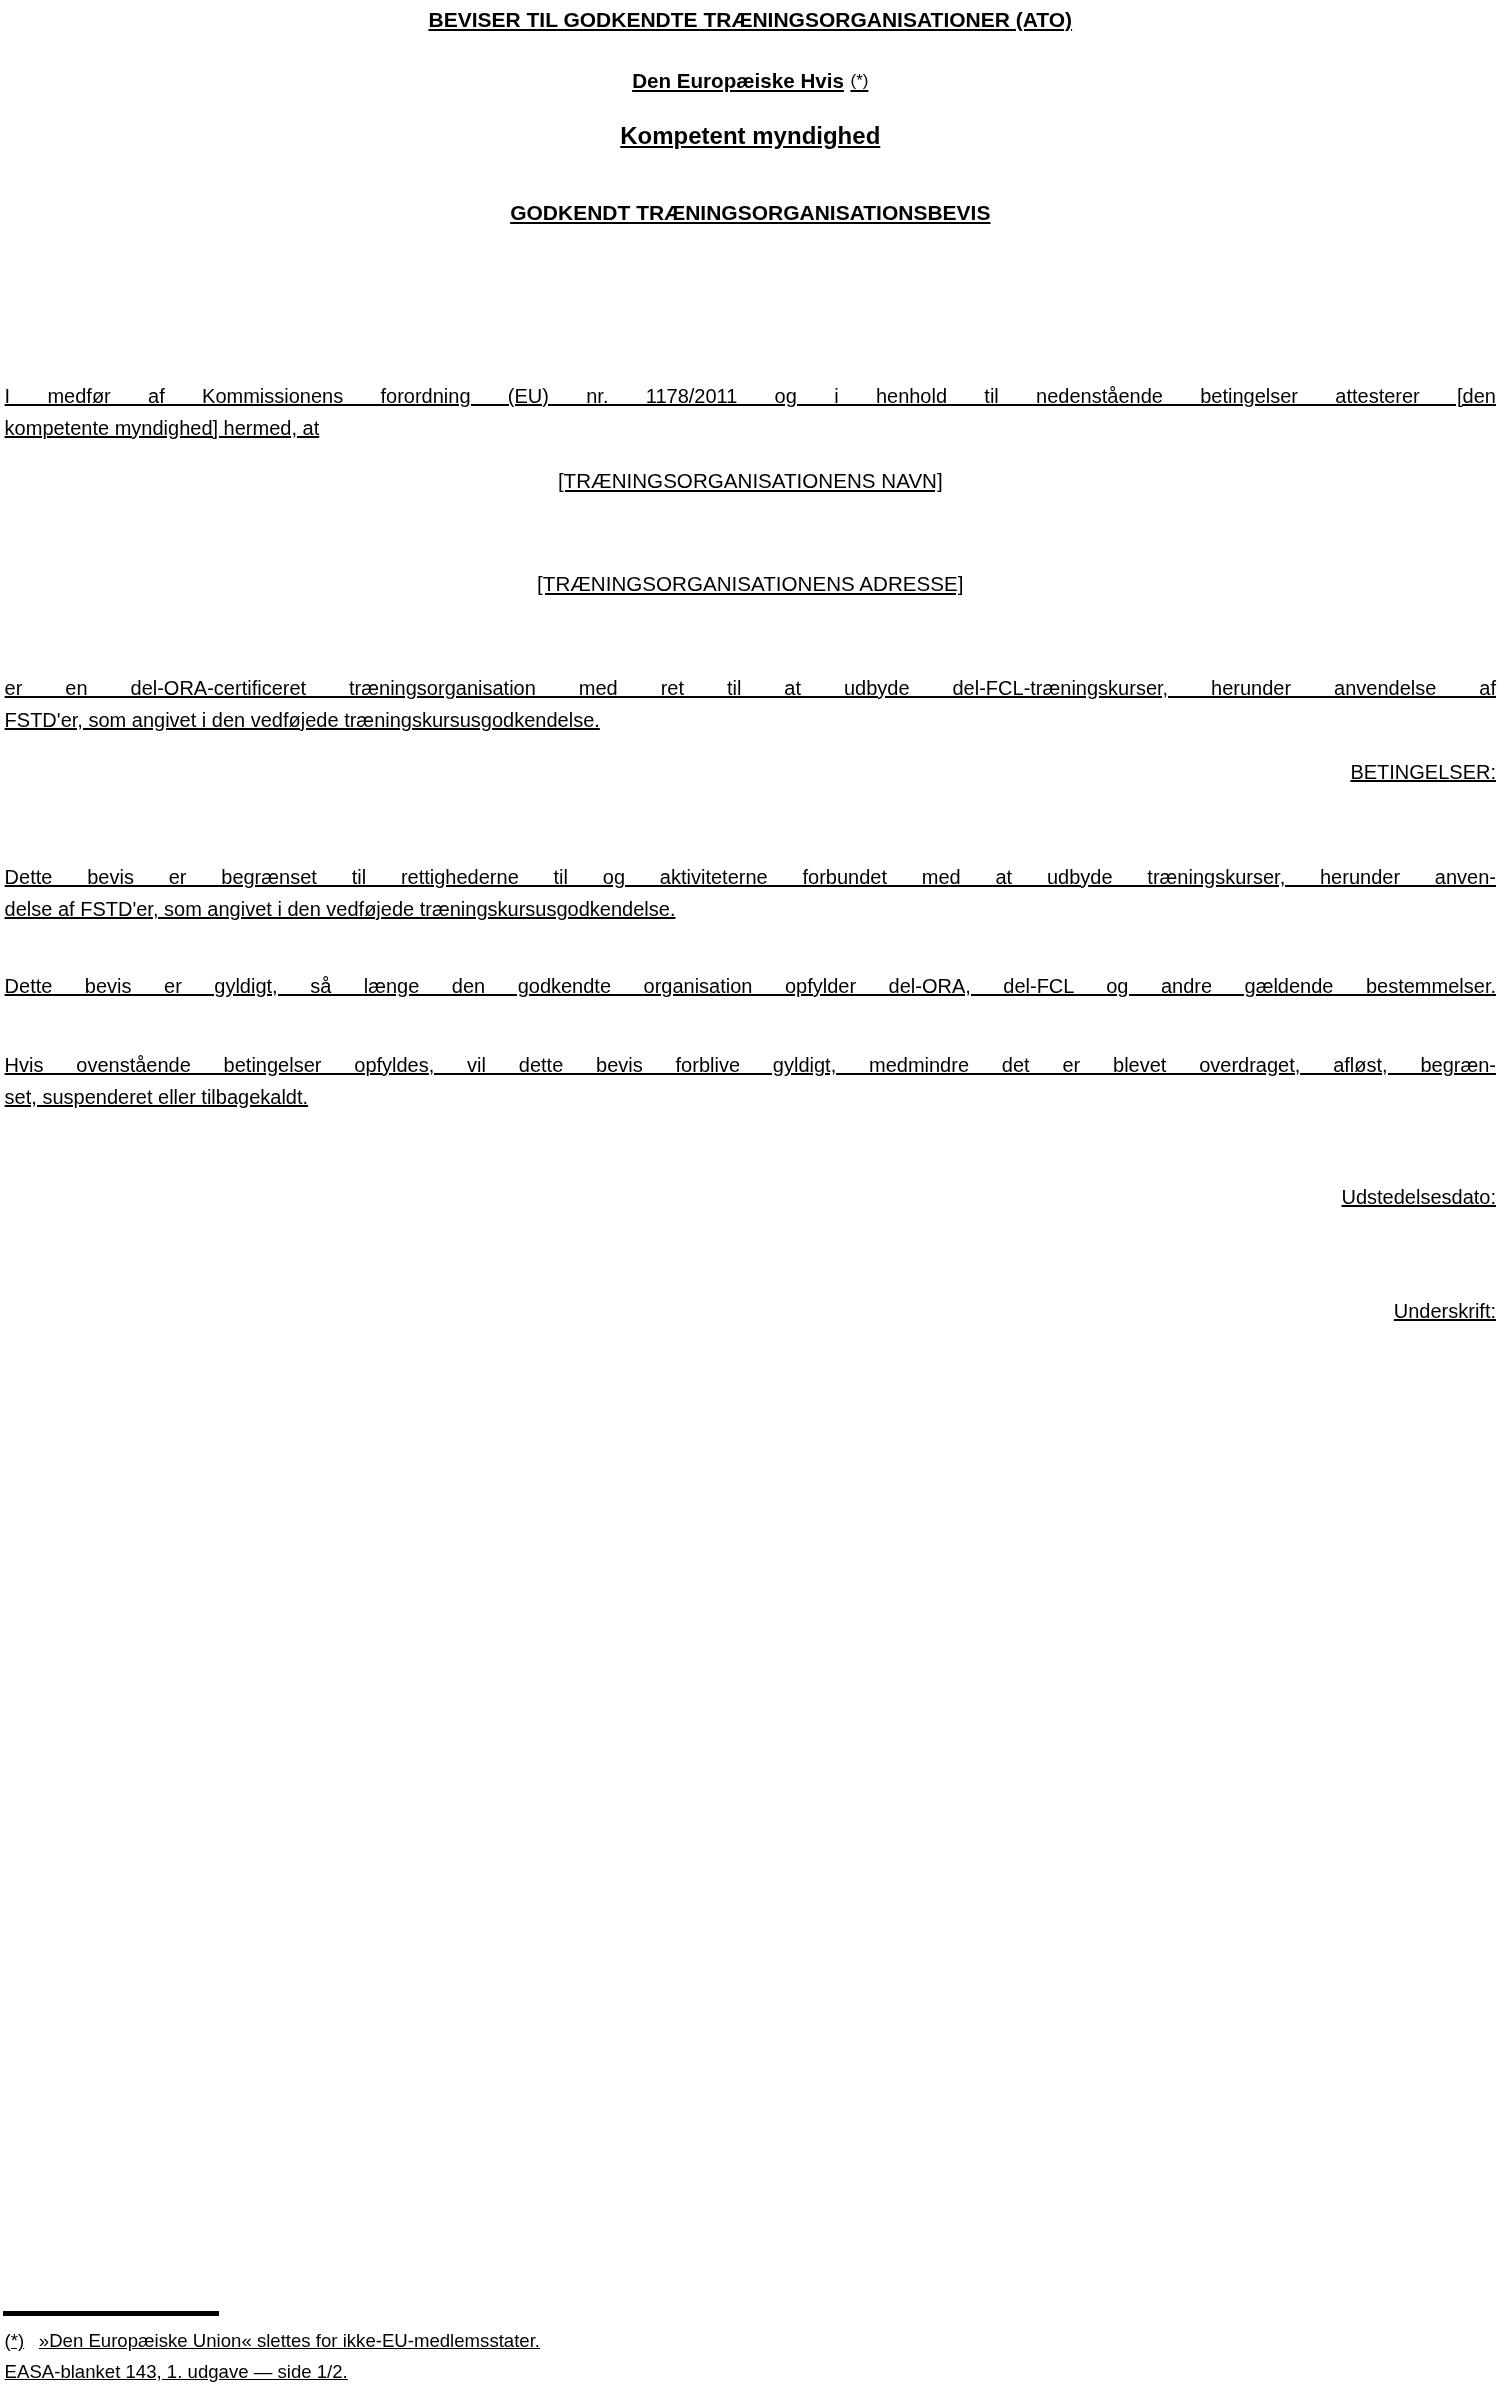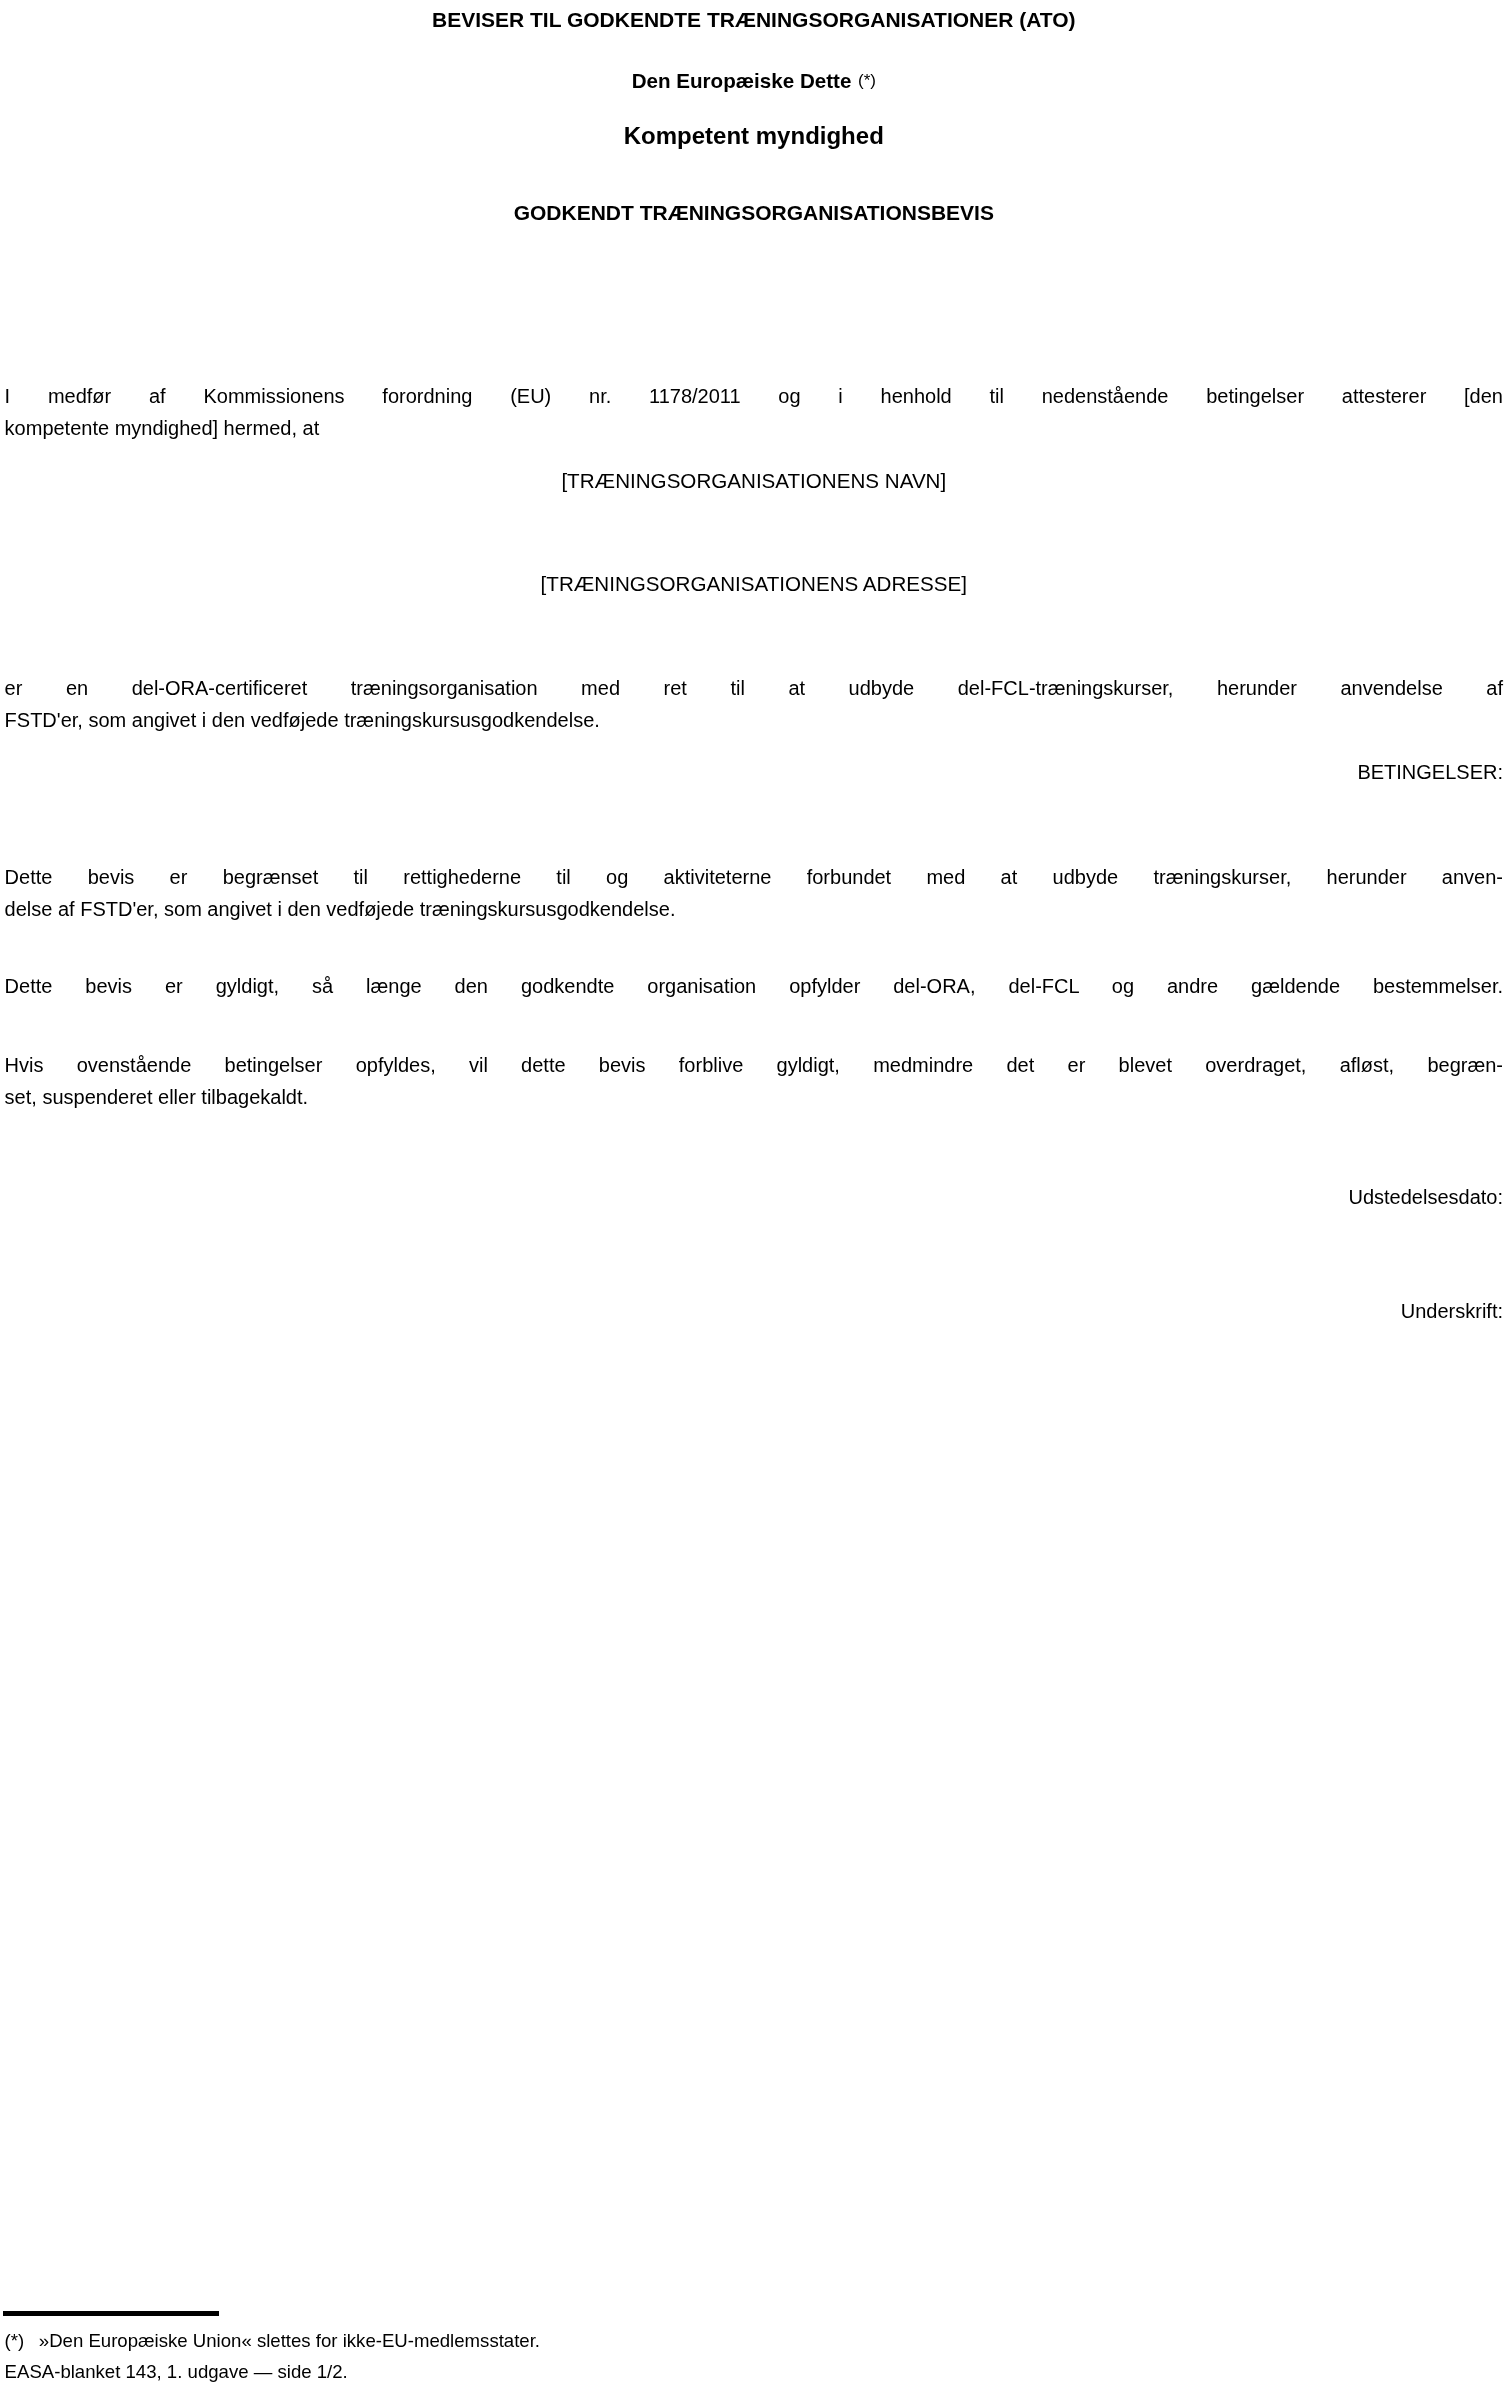--- a/index.html
+++ b/index.html
@@ -9,21 +9,21 @@
   }
   .page {
     position: relative;
     width: 1510px;
     height: 2401px;
     background: #ffffff;
     color: #000000;
     font-family: "Liberation Sans", "DejaVu Sans", sans-serif;
     overflow: hidden;
   }
-  .abs { position: absolute; left: 4.6px; right: 7px; }
+  .abs { position: absolute; left: 4.6px; right: 14px; text-decoration: underline; }
 
   .h-bold   { font-weight: bold; text-align: center; font-size: 21px; line-height: 26.5px; }
   .h-center { font-weight: normal; text-align: center; font-size: 20.6px; line-height: 26.5px; }
 
   .fnmark {
     font-weight: normal;
     font-size: 17px;
     vertical-align: 2px;
     margin-left: 6.6px;
   }
@@ -55,21 +55,21 @@
   .footer-line .mark { margin-right: 14.6px; }
 </style>
 </head>
 <body>
 
 <div class="page">
 
   <div class="abs h-bold" style="top:6.6px">BEVISER TIL GODKENDTE TRÆNINGSORGANISATIONER (ATO)</div>
 
   <div class="abs" style="top:68px; text-align:center; font-size:20.6px; line-height:26.5px;">
-    <span style="font-weight:bold">Den Europæiske Dette</span><span class="fnmark">(*)</span>
+    <span style="font-weight:bold">Den Europæiske Hvis</span><span class="fnmark">(*)</span>
   </div>
 
   <div class="abs h-bold" style="top:123px; font-size:24px;">Kompetent myndighed</div>
 
   <div class="abs h-bold" style="top:200px">GODKENDT TRÆNINGSORGANISATIONSBEVIS</div>
 
 
   <div class="abs para" style="top:356px">
     <span class="jl">I medfør af Kommissionens forordning (EU) nr. 1178/2011 og i henhold til nedenstående betingelser attesterer [den</span>
     <span class="ll">kompetente myndighed] hermed, at</span>

